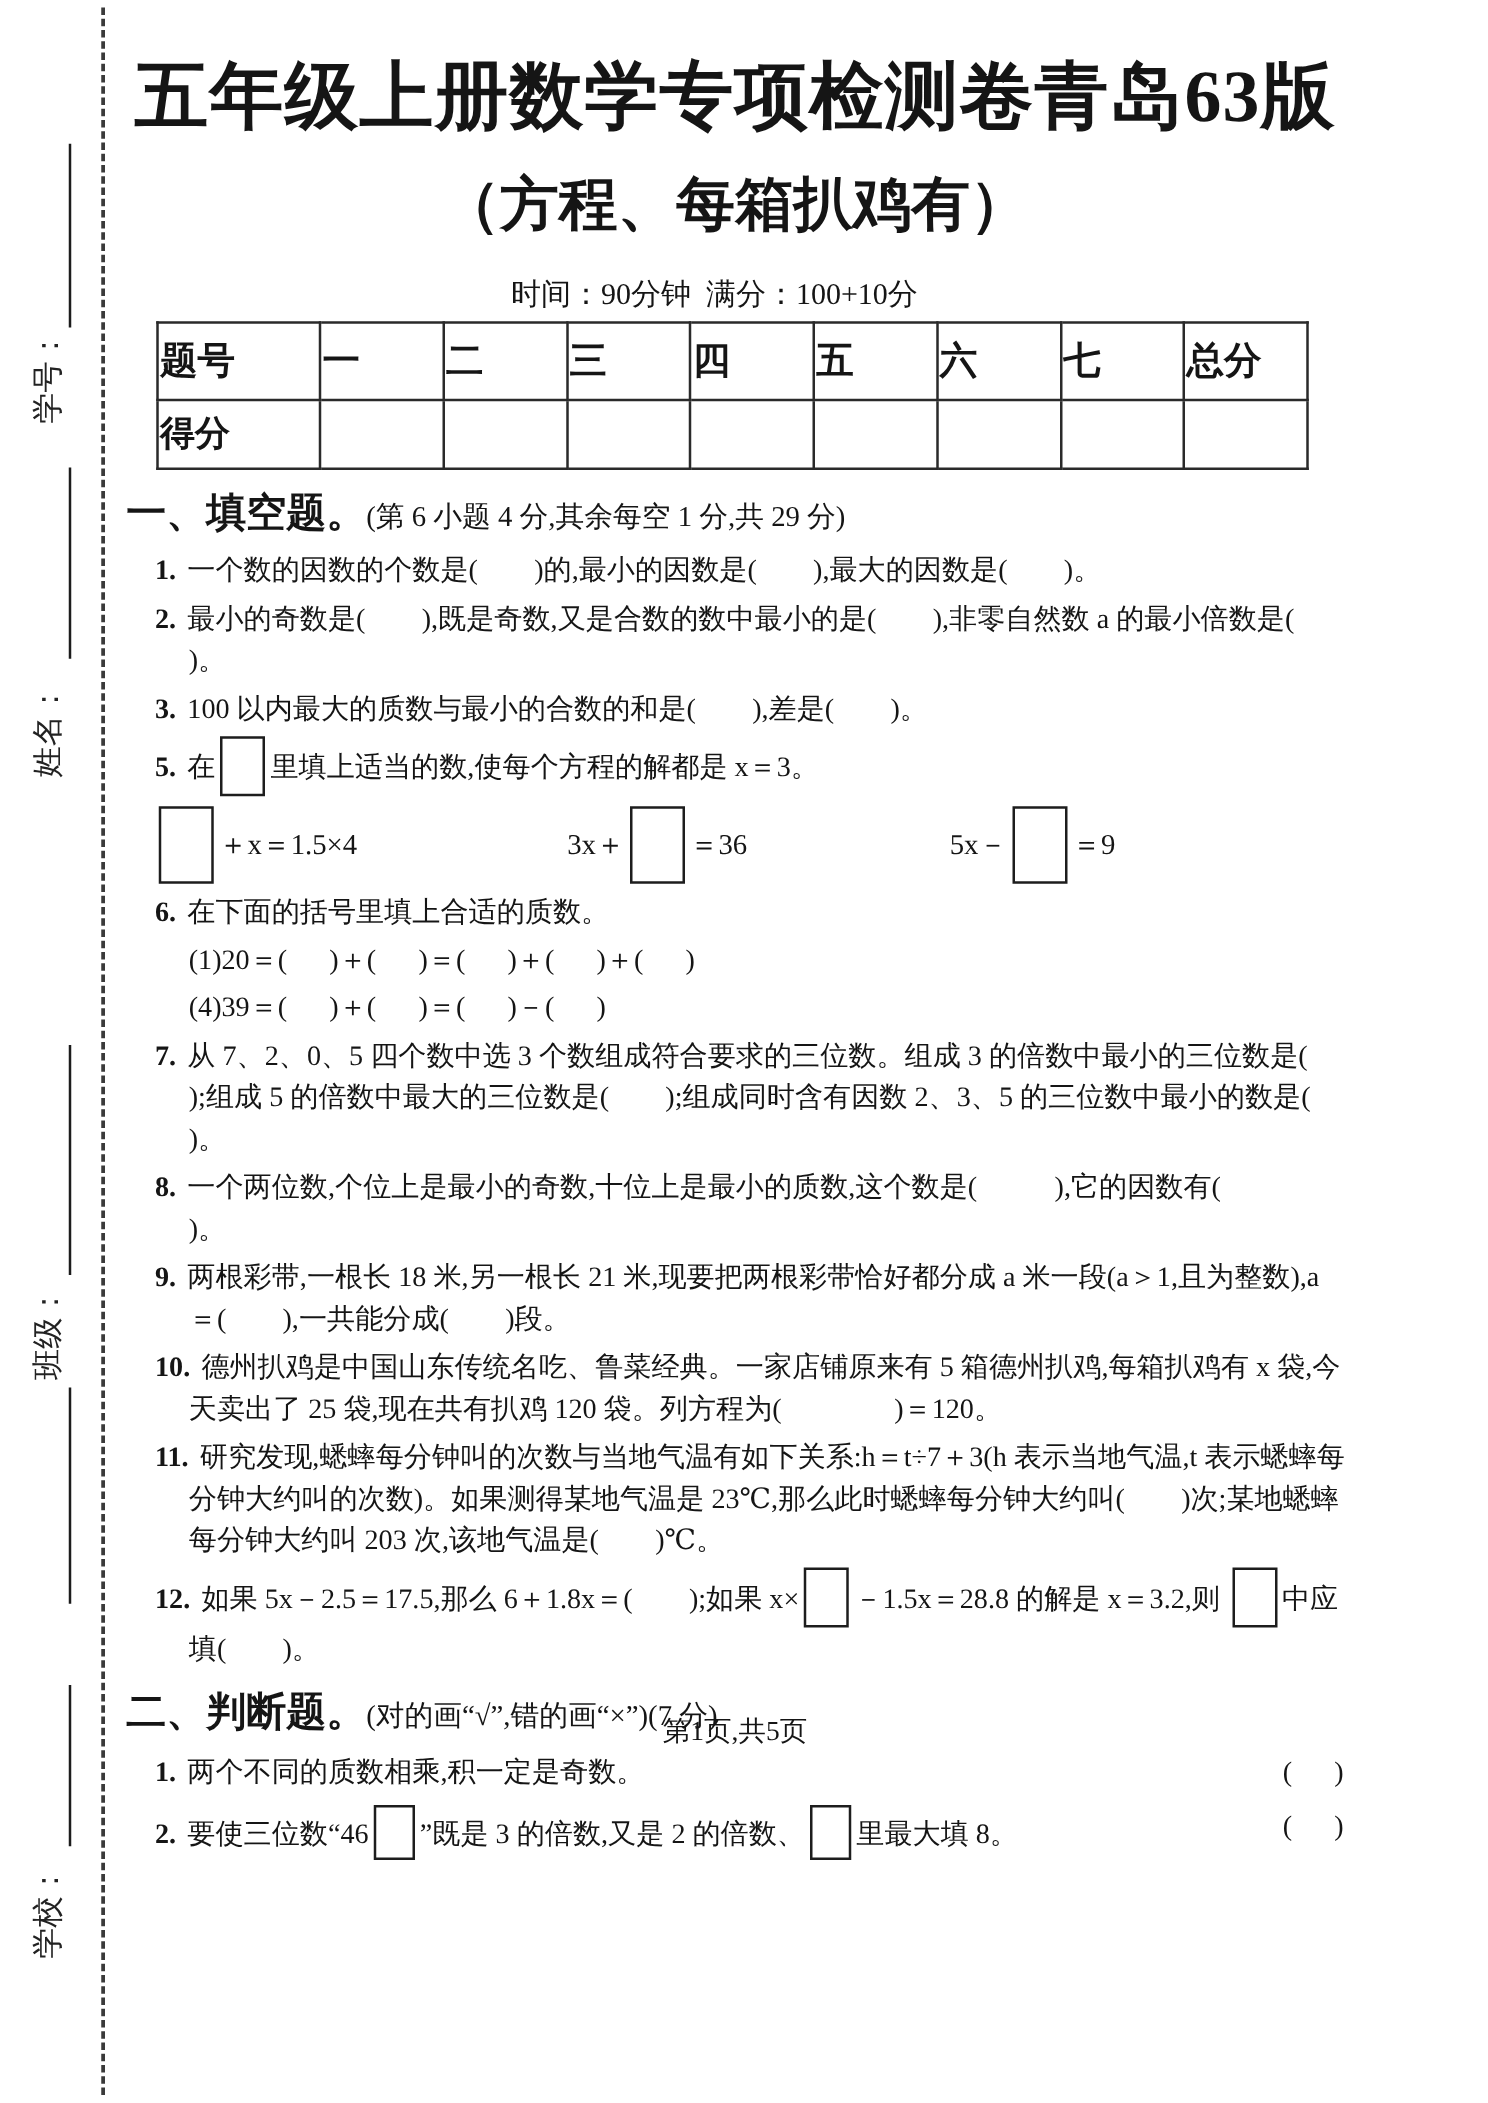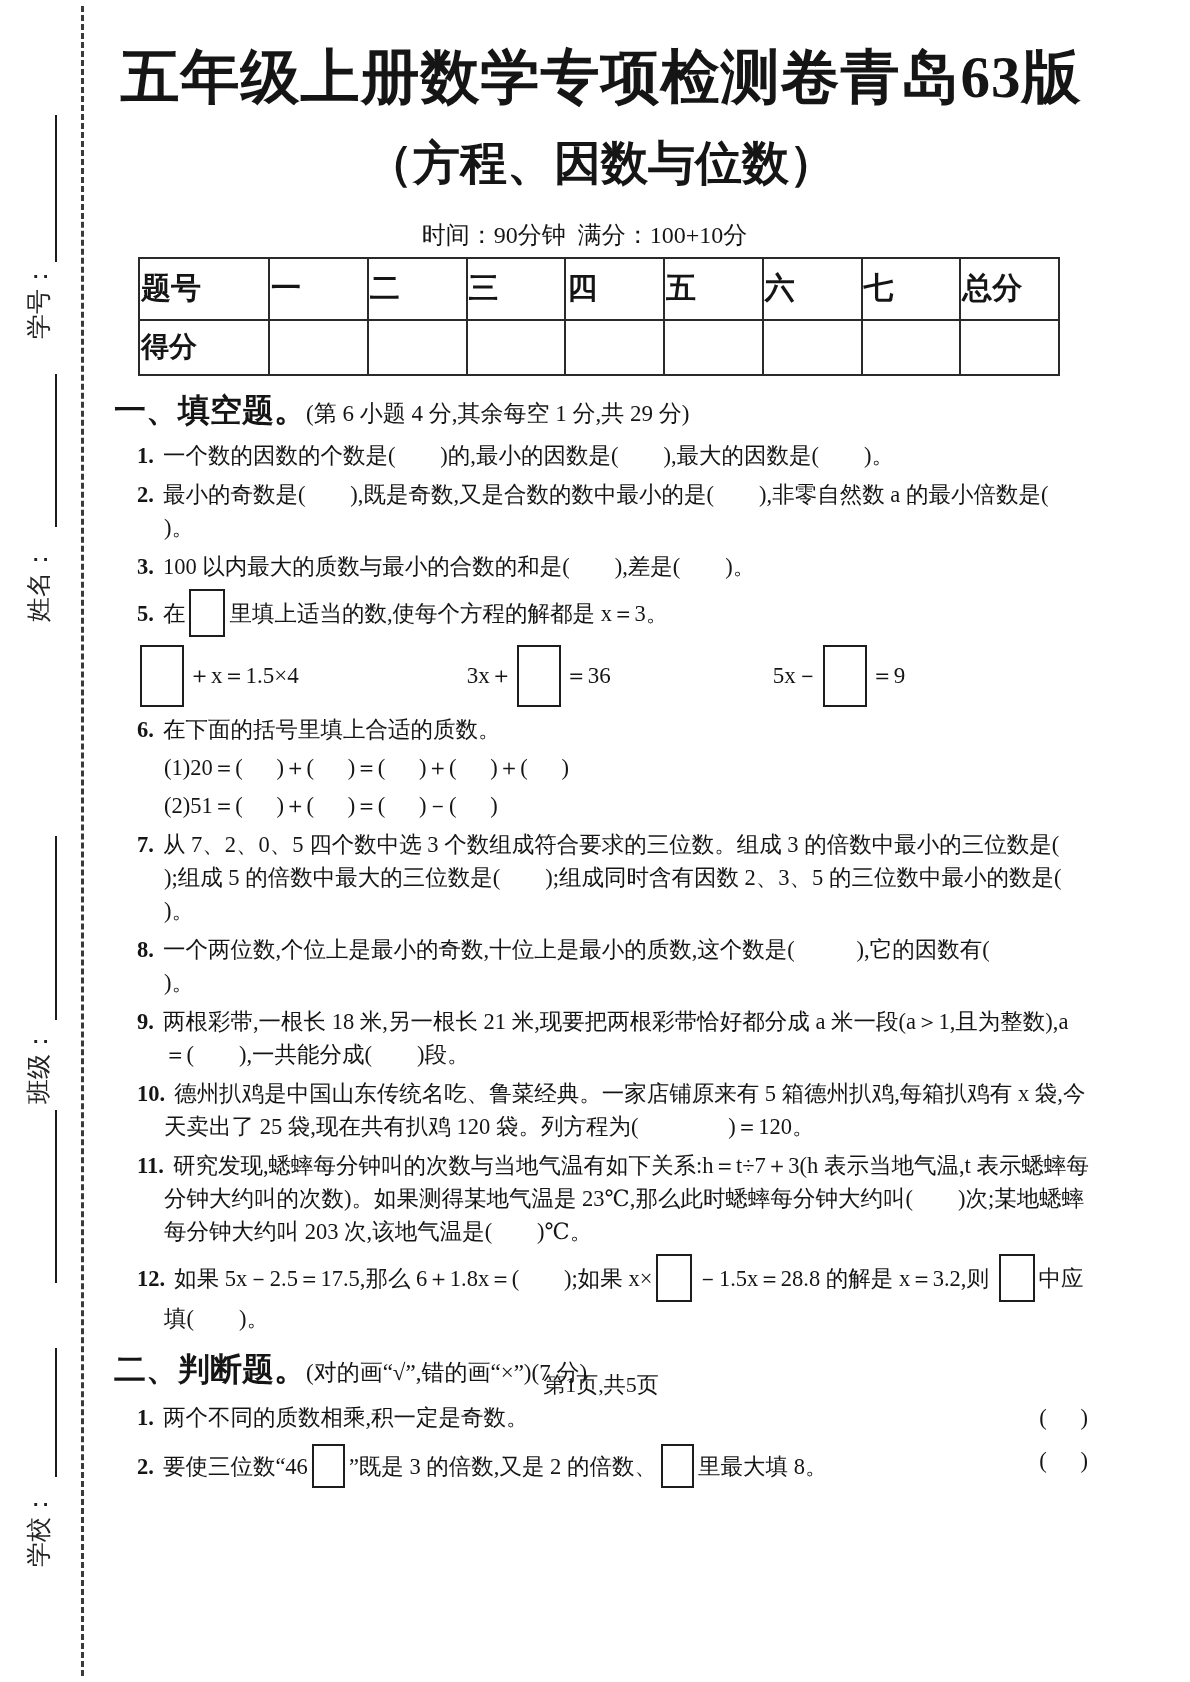--- a/index.html
+++ b/index.html
@@ -9,21 +9,21 @@
     font-family:"Liberation Serif","DejaVu Serif",serif; color:#151515;
     overflow:hidden;
   }
   
   .cutline { position:absolute; left:81px; top:6px; height:1670px; width:0;
     border-left:3px dashed #3a3a3a; }
   .side-label { position:absolute; left:-12px; width:100px; text-align:center;
     font-size:25px; transform:rotate(-90deg); white-space:nowrap; color:#222; }
   .write-line { position:absolute; left:55px; width:0; border-left:2px solid #1c1c1c; }
   
-  .content { position:absolute; left:112px; top:0; width:978px; }
+  .content { position:absolute; left:99px; top:0; width:978px; }
   .title1 { margin:44px 0 0 0; text-align:center; font-size:59px; font-weight:900;
     letter-spacing:1px; line-height:1.15; }
   .title2 { margin:20px 0 0 0; text-align:center; font-size:47px; font-weight:900; }
   .meta { margin:24px 33px 6px 0; text-align:center; font-size:24px; white-space:pre-wrap; }
   
   table.score { border-collapse:collapse; margin:6px 0 0 26px; width:922px;
     table-layout:fixed; }
   table.score td { border:2.5px solid #2a2a2a; font-weight:bold; }
   table.score .r1 td { height:62px; font-size:30px; }
   table.score .r2 td { height:55px; font-size:28px; }
@@ -61,21 +61,21 @@
   <span class="side-label" style="top:568px;">姓名：</span>
   <div class="write-line" style="top:836px;height:184px;"></div>
   <span class="side-label" style="top:1050px;">班级：</span>
   <div class="write-line" style="top:1110px;height:173px;"></div>
   <div class="write-line" style="top:1348px;height:129px;"></div>
   <span class="side-label" style="top:1513px;">学校：</span>
 
   <div class="content">
 
     <h1 class="title1">五年级上册数学专项检测卷青岛63版</h1>
-    <h2 class="title2">（方程、因数与位数）</h2>
+    <h2 class="title2">（方程、每箱扒鸡有）</h2>
 
     <div class="meta">时间：90分钟  满分：100+10分</div>
 
     <table class="score">
       <tbody>
         <tr class="r1">
           <td class="first">题号</td>
           <td>一</td>
           <td>二</td>
           <td>三</td>
@@ -107,21 +107,21 @@
 
     <div class="q"><span class="qnum">3.</span><span>100 以内最大的质数与最小的合数的和是(        ),差是(        )。</span></div>
 
 
     <div class="q"><span class="qnum">5.</span><span>在</span><span class="box"></span><span>里填上适当的数,使每个方程的解都是 x＝3。</span></div>
 
     <div class="eqrow"><span class="eq1"><span></span><span class="box eq"></span><span>＋x＝1.5×4</span></span><span class="eq2"><span>3x＋</span><span class="box eq"></span><span>＝36</span></span><span class="eq3"><span>5x－</span><span class="box eq"></span><span>＝9</span></span></div>
 
     <div class="q"><span class="qnum">6.</span><span>在下面的括号里填上合适的质数。</span></div>
     <div class="sub">(1)20＝(      )＋(      )＝(      )＋(      )＋(      )</div>
-    <div class="sub">(2)51＝(      )＋(      )＝(      )－(      )</div>
+    <div class="sub">(4)39＝(      )＋(      )＝(      )－(      )</div>
 
     <div class="q"><span class="qnum">7.</span><span>从 7、2、0、5 四个数中选 3 个数组成符合要求的三位数。组成 3 的倍数中最小的三位数是(        );组成 5 的倍数中最大的三位数是(        );组成同时含有因数 2、3、5 的三位数中最小的数是(        )。</span></div>
 
     <div class="q"><span class="qnum">8.</span><span>一个两位数,个位上是最小的奇数,十位上是最小的质数,这个数是(           ),它的因数有(               )。</span></div>
 
     <div class="q"><span class="qnum">9.</span><span>两根彩带,一根长 18 米,另一根长 21 米,现要把两根彩带恰好都分成 a 米一段(a＞1,且为整数),a＝(        ),一共能分成(        )段。</span></div>
 
     <div class="q"><span class="qnum">10.</span><span>德州扒鸡是中国山东传统名吃、鲁菜经典。一家店铺原来有 5 箱德州扒鸡,每箱扒鸡有 x 袋,今天卖出了 25 袋,现在共有扒鸡 120 袋。列方程为(                )＝120。</span></div>
 
     <div class="q"><span class="qnum">11.</span><span>研究发现,蟋蟀每分钟叫的次数与当地气温有如下关系:h＝t÷7＋3(h 表示当地气温,t 表示蟋蟀每分钟大约叫的次数)。如果测得某地气温是 23℃,那么此时蟋蟀每分钟大约叫(        )次;某地蟋蟀每分钟大约叫 203 次,该地气温是(        )℃。</span></div>

